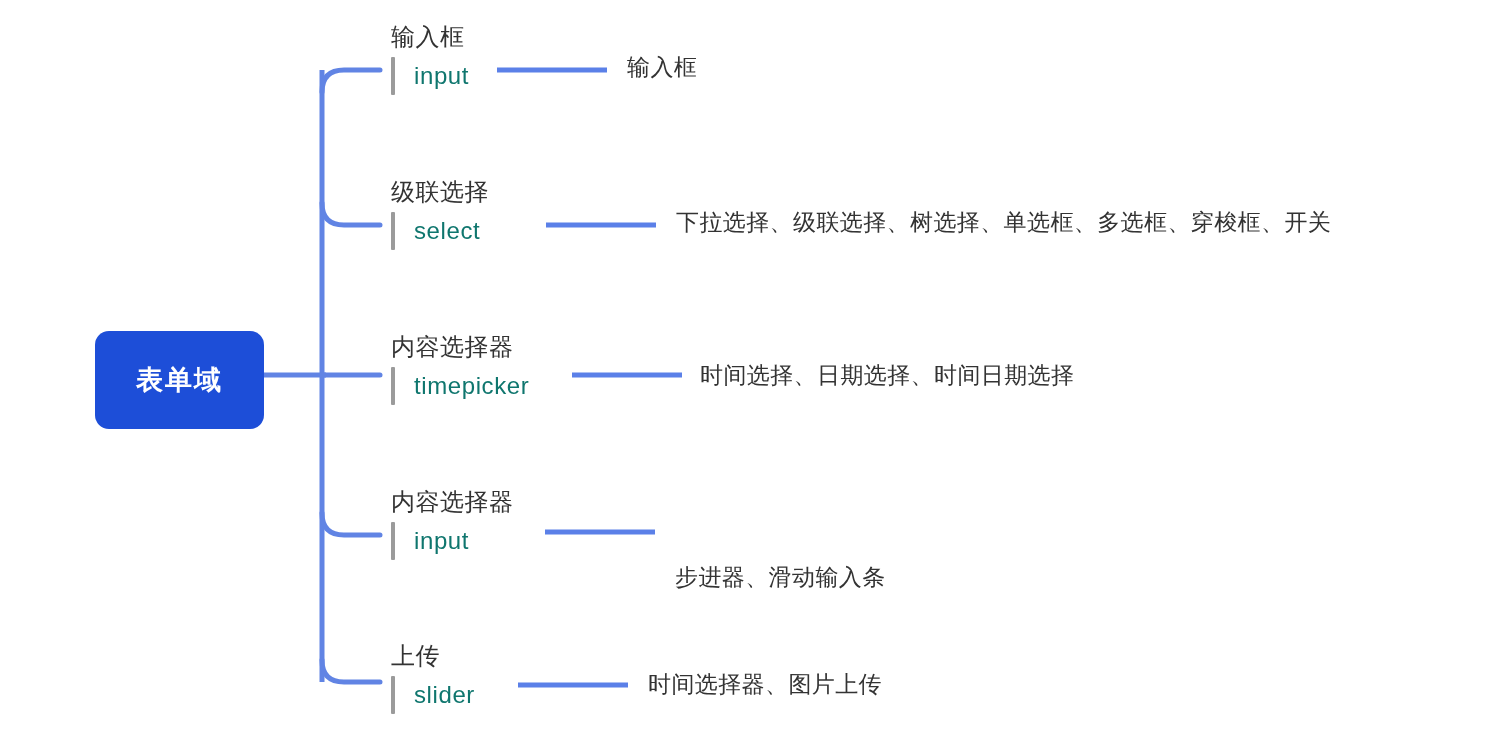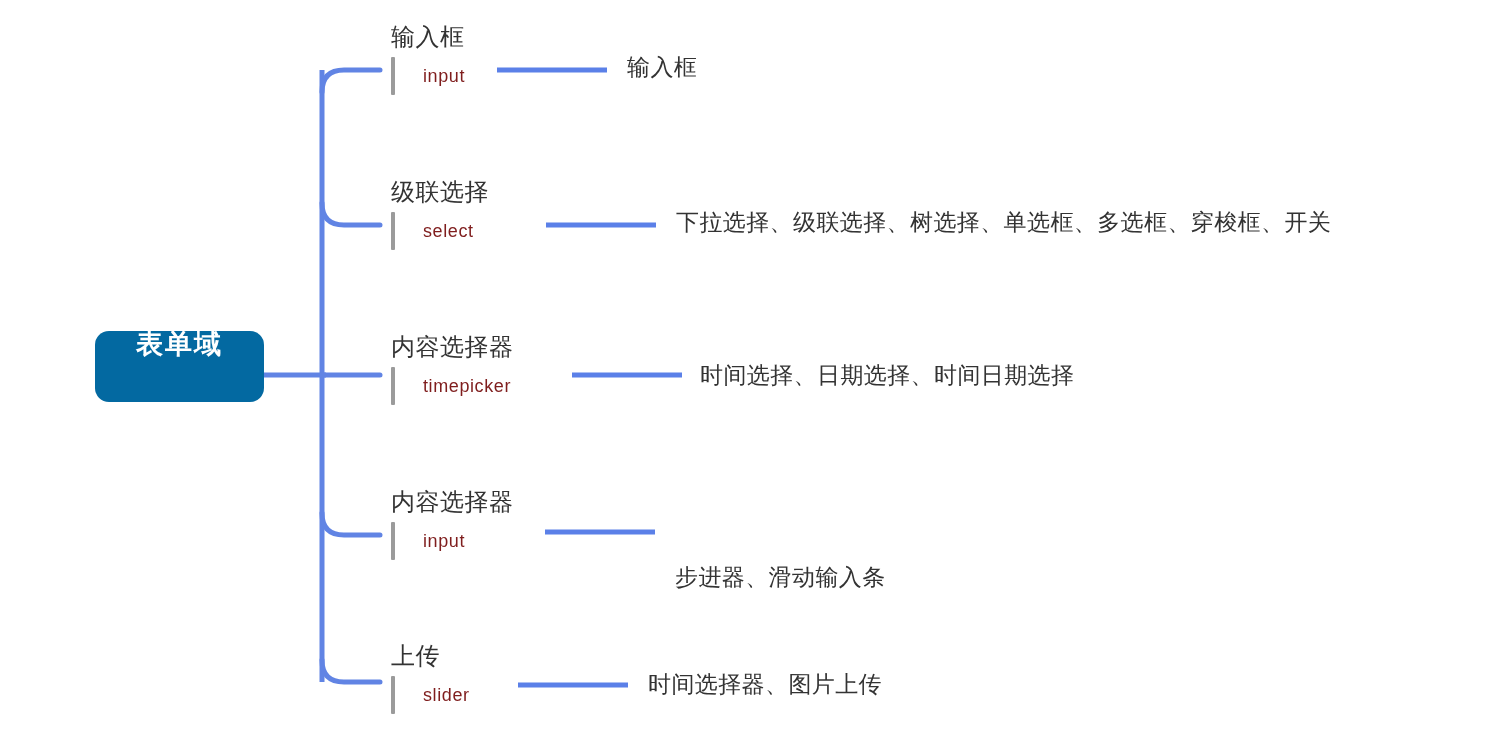--- a/index.html
+++ b/index.html
@@ -27,25 +27,25 @@
     height: 752px;
     pointer-events: none;
   }
 
   
   .root-node {
     position: absolute;
     left: 95px;
     top: 331px;
     width: 169px;
-    height: 71px;
-    background: #0369a1;
+    height: 98px;
+    background: #1d4ed8;
     border-radius: 14px;
     display: flex;
-    align-items: flex-start;
+    align-items: center;
     justify-content: center;
   }
   .root-label {
     color: #ffffff;
     font-size: 27px;
     font-weight: bold;
     letter-spacing: 2px;
     line-height: 1;
   }
 
@@ -69,25 +69,25 @@
     height: 40px;
   }
   .branch-bar {
     width: 4px;
     height: 38px;
     background: #9b9b9b;
     border-radius: 1px;
     flex: 0 0 auto;
   }
   .branch-en {
-    font-size: 18px;
-    color: #7f1d1d;
+    font-size: 24px;
+    color: #0f766e;
     font-weight: 300;
     letter-spacing: 0.6px;
-    margin-left: 28px;
+    margin-left: 19px;
     white-space: nowrap;
     line-height: 1;
   }
 
   
   .leaf {
     position: absolute;
     font-size: 23px;
     color: #333333;
     white-space: nowrap;

